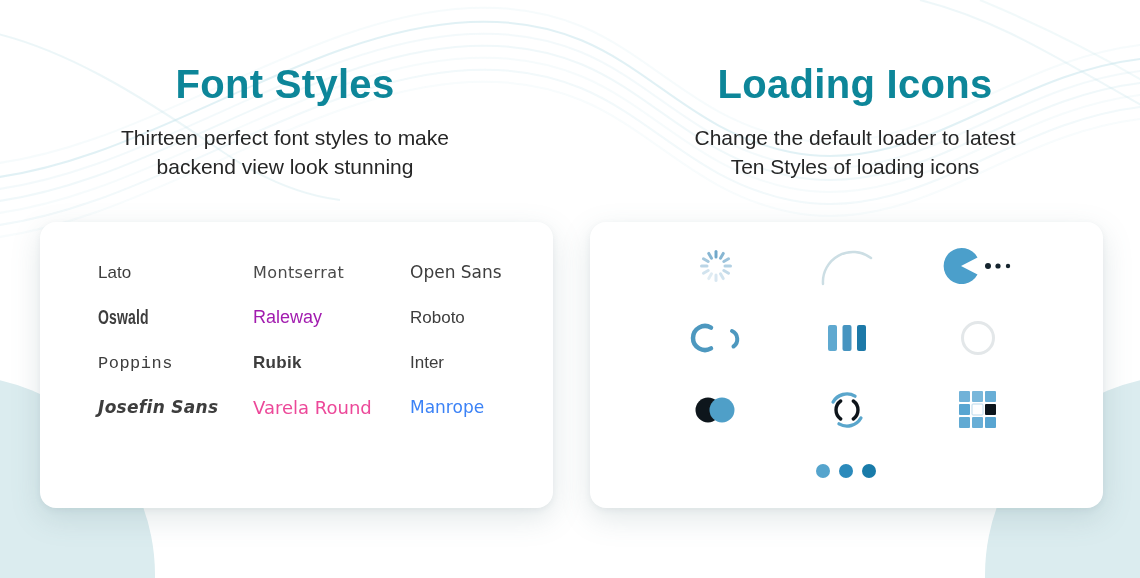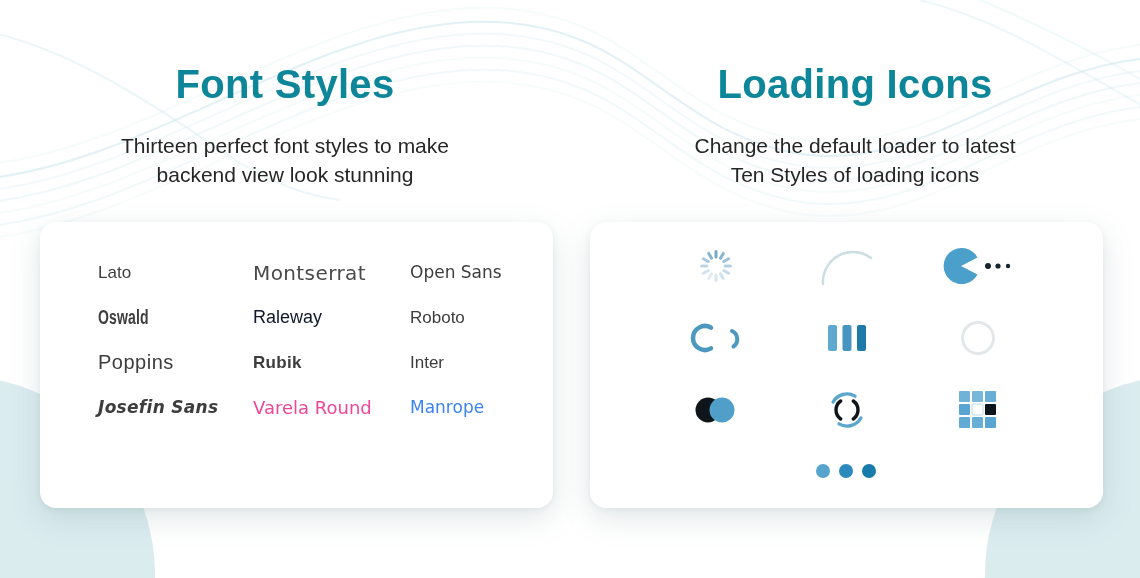--- a/index.html
+++ b/index.html
@@ -13,40 +13,40 @@
   .blob{position:absolute;width:400px;height:400px;border-radius:50%;background:#dbecef;}
   .blob-left{left:-245px;top:375px;}
   .blob-right{left:985px;top:375px;}
 
   
   .section{position:absolute;top:0;width:570px;height:492px;}
   .section-left{left:0;}
   .section-right{left:570px;}
   .section h1{margin:62px 0 0 0;text-align:center;font-size:40px;font-weight:bold;
               color:#0d8699;letter-spacing:.3px;}
-  .subtitle{margin-top:24px;text-align:center;font-size:21px;line-height:29px;color:#262626;}
+  .subtitle{margin-top:16px;text-align:center;font-size:21px;line-height:29px;color:#262626;}
 
   
   .card{position:absolute;top:222px;width:513px;height:286px;background:#ffffff;
         border-radius:16px;box-shadow:0 10px 30px rgba(90,120,130,.18), 0 2px 6px rgba(90,120,130,.08);}
   .section-left .card{left:40px;}
   .section-right .card{left:20px;}
 
   
   .font-grid{display:grid;grid-template-columns:155px 157px auto;grid-auto-rows:45px;
              align-items:center;padding:28px 0 0 58px;}
   .font-item{font-size:17px;color:#3d3d3d;white-space:nowrap;}
   .f-lato{font-family:"Liberation Sans",sans-serif;font-size:17px;}
-  .f-montserrat{font-family:"DejaVu Sans",sans-serif;font-size:20px;color:#4a4a4a;letter-spacing:.4px;}
+  .f-montserrat{font-family:"DejaVu Sans",sans-serif;font-size:16px;color:#4a4a4a;letter-spacing:.4px;}
   .f-opensans{font-family:"DejaVu Sans",sans-serif;font-size:17px;}
   .f-oswald{font-family:"Liberation Sans",sans-serif;font-weight:700;font-size:20px;
             display:inline-block;transform:scaleX(.7);transform-origin:left center;letter-spacing:.2px;}
-  .f-raleway{font-family:"Liberation Sans",sans-serif;font-size:18px;color:#0f172a;}
+  .f-raleway{font-family:"Liberation Sans",sans-serif;font-size:18px;color:#a21caf;}
   .f-roboto{font-family:"Liberation Sans",sans-serif;font-size:17px;text-align:center;}
-  .f-poppins{font-family:Liberation Sans, sans-serif;font-size:20px;letter-spacing:.5px;}
+  .f-poppins{font-family:Liberation Mono, monospace;font-size:17px;letter-spacing:.5px;}
   .f-rubik{font-family:"Liberation Sans",sans-serif;font-size:17px;font-weight:700;letter-spacing:.3px;}
   .f-inter{font-family:"Liberation Sans",sans-serif;font-size:17px;}
   .f-josefin{font-family:"DejaVu Sans",sans-serif;font-style:italic;font-size:17px;letter-spacing:.3px;font-weight:bold;}
   .f-varela{font-family:"DejaVu Sans",sans-serif;font-size:18px;color:#ec4899;}
   .f-manrope{font-family:"DejaVu Sans",sans-serif;font-size:17px;color:#3b82f6;}
   .f-nunito{font-family:"Liberation Sans",sans-serif;font-size:18px;}
 
   
   .loader-grid{display:grid;grid-template-columns:repeat(3,1fr);grid-auto-rows:72px;
                place-items:center;padding:8px 60px 0 60px;}

